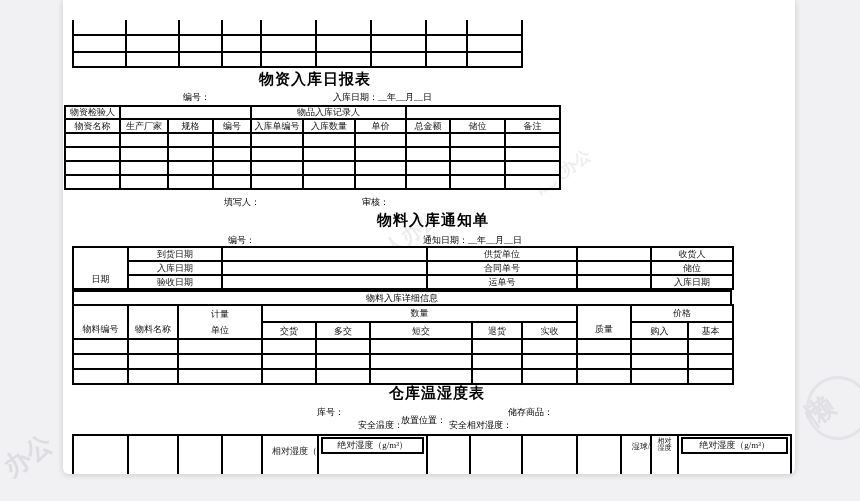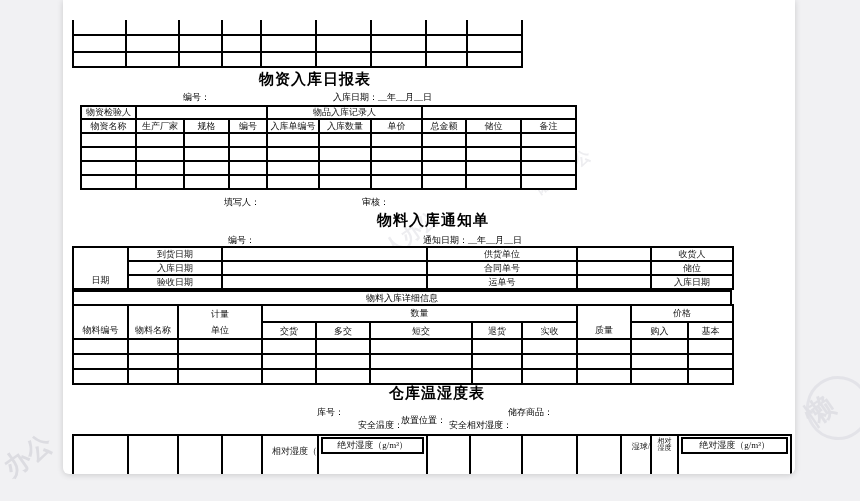--- a/index.html
+++ b/index.html
@@ -19,21 +19,21 @@
   table{border-collapse:collapse;table-layout:fixed;position:absolute;background:#fff;}
   td{
     border:2px solid #000;padding:0;margin:0;
     font-size:9px;line-height:1.15;text-align:center;vertical-align:middle;
     overflow:hidden;white-space:nowrap;
   }
   .title{font-weight:bold;font-size:15px;letter-spacing:1px;text-align:center;color:#000;}
   .lbl{font-size:9px;color:#000;white-space:nowrap;}
   
   .t-top tr:first-child td{border-top:none;}
-  .vb{vertical-align:bottom;padding-bottom:3px;}
+  .vb{vertical-align:bottom;padding-bottom:3px;font-family:Liberation Mono, monospace;}
   .unitcell{line-height:1.8;}
   
   .t3 tr.cut td{border-bottom:none;vertical-align:top;}
   .innerbox{
     margin:1px 2px 0 2px;border:2px solid #000;height:13px;line-height:13px;
     font-size:9px;text-align:center;overflow:hidden;white-space:nowrap;
   }
   .tiny{font-size:7px;line-height:1.05;white-space:nowrap;}
   .rt{text-align:right;}
   .watermark{
@@ -107,21 +107,21 @@
   </tbody>
     </table>
 
   <div class="abs title" style="left:0;top:70px;width:504px;">物资入库日报表</div>
 
   <span class="abs lbl" style="left:120px;top:91px;">编号：</span>
   <span class="abs lbl" style="left:270px;top:91px;">
     <span>入库日期：</span><span>__年__月__日</span>
   </span>
 
-  <table style="left:17px;top:105px;width:495px;border-radius:23px;">
+  <table style="left:1px;top:105px;width:495px;border-radius:23px;">
     <colgroup>
         <col style="width:55px">
         <col style="width:48px">
         <col style="width:45px">
         <col style="width:38px">
         <col style="width:52px">
         <col style="width:52px">
         <col style="width:51px">
         <col style="width:44px">
         <col style="width:55px">

